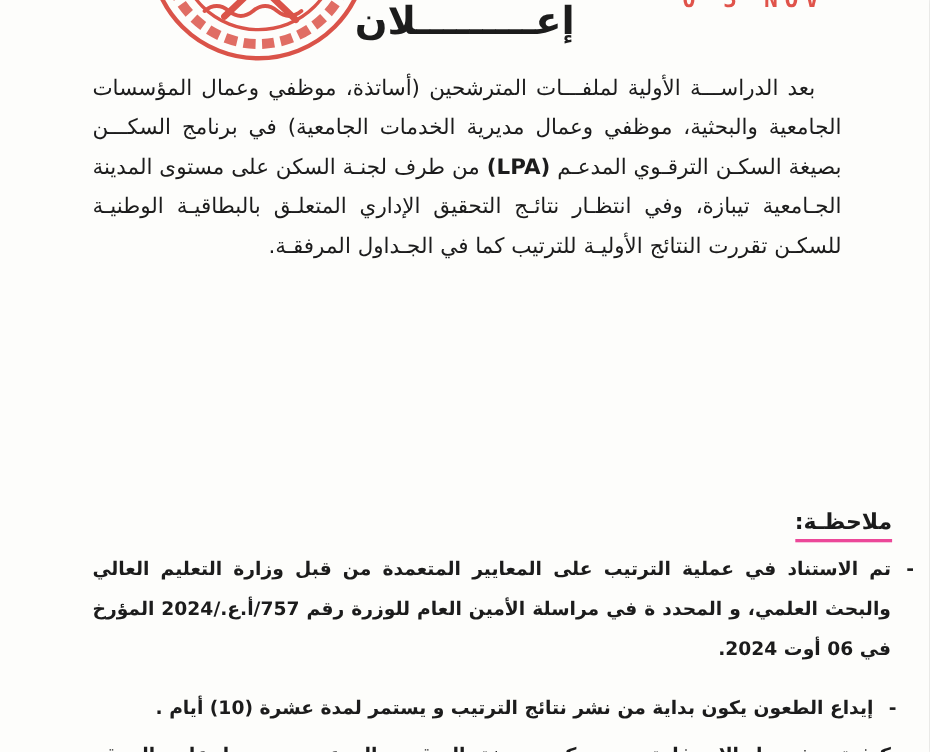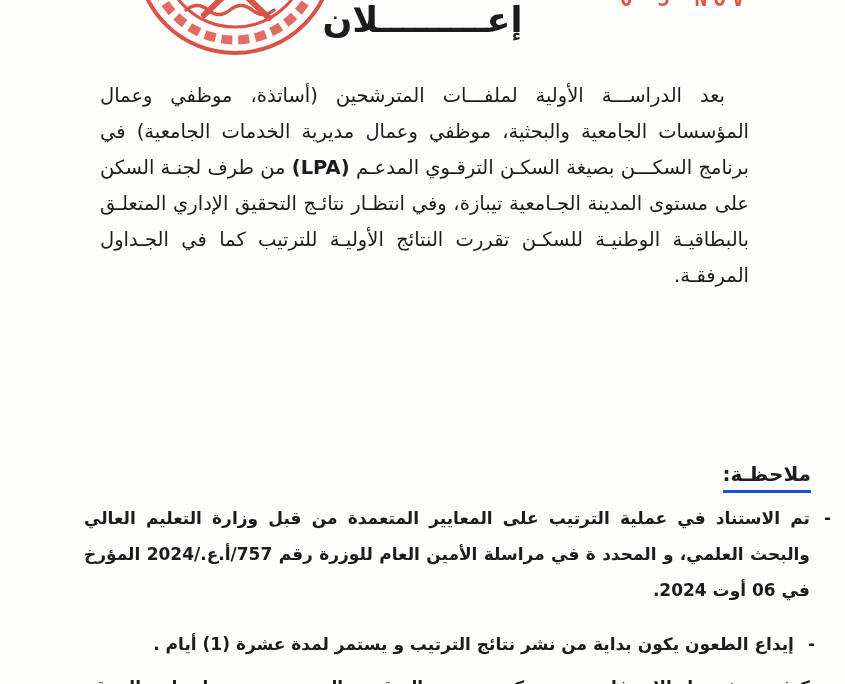--- a/index.html
+++ b/index.html
@@ -13,28 +13,28 @@
   .datestamp{
     position:absolute;left:620px;top:-13px;direction:ltr;
     color:#e0534a;font-family:"DejaVu Sans Mono",monospace;
     font-weight:bold;font-size:21px;letter-spacing:6px;white-space:nowrap;
   }
   .title{
     position:absolute;top:0;left:0;right:0;text-align:center;
     font-size:35px;font-weight:bold;letter-spacing:1px;
   }
   .para{
-    position:absolute;right:80px;left:84px;margin:16px;
+    position:absolute;right:80px;left:84px;margin:0;
     font-size:19.5px;line-height:36px;text-align:justify;text-indent:24px;
   }
   .p1{top:62px;}
   .p2{top:312px;}
   .para b{font-weight:bold;}
   .note-heading{position:absolute;top:462px;right:34px;font-size:20px;font-weight:bold;}
-  .note-heading .u{border-bottom:3px solid #1d4ed8;padding-bottom:4px;}
+  .note-heading .u{border-bottom:3px solid #ec4899;padding-bottom:4px;}
   .bullets{position:absolute;top:500px;right:14px;left:40px;}
   .bullet{
     display:flex;gap:14px;align-items:flex-start;
     font-weight:bold;font-size:17px;line-height:36px;
   }
   .bullet .dash{flex:0 0 auto;}
   .bullet .btxt{flex:1;text-align:justify;margin-left:44px;}
   .bullet-2{margin-top:18px;margin-right:16px;}
   .bullet-3{margin-top:8px;line-height:34px;}
 </style>
@@ -67,21 +67,21 @@
     <span class="u">ملاحظـة:</span>
   </div>
 
   <div class="bullets">
     <div class="bullet bullet-1">
       <span class="dash">-</span>
       <span class="btxt">تم الاستناد في عملية الترتيب على المعايير المتعمدة من قبل وزارة التعليم العالي والبحث العلمي، و المحدد ة في مراسلة الأمين العام للوزرة رقم 757/أ.ع./2024 المؤرخ في 06 أوت 2024.</span>
     </div>
     <div class="bullet bullet-2">
       <span class="dash">-</span>
-      <span class="btxt">إيداع الطعون يكون بداية من نشر نتائج الترتيب و يستمر لمدة عشرة (1) أيام .</span>
+      <span class="btxt">إيداع الطعون يكون بداية من نشر نتائج الترتيب و يستمر لمدة عشرة (10) أيام .</span>
     </div>
     <div class="bullet bullet-3">
       <span class="dash">-</span>
       <span class="btxt">كيفية وشروط الاستفادة من سكن بصيغة الترقوي المدعم، تجدونها على الموقع الإلكتروني لوزارة السكن والعمران :</span>
     </div>
   </div>
 
 </div>
 
 </body></html>

